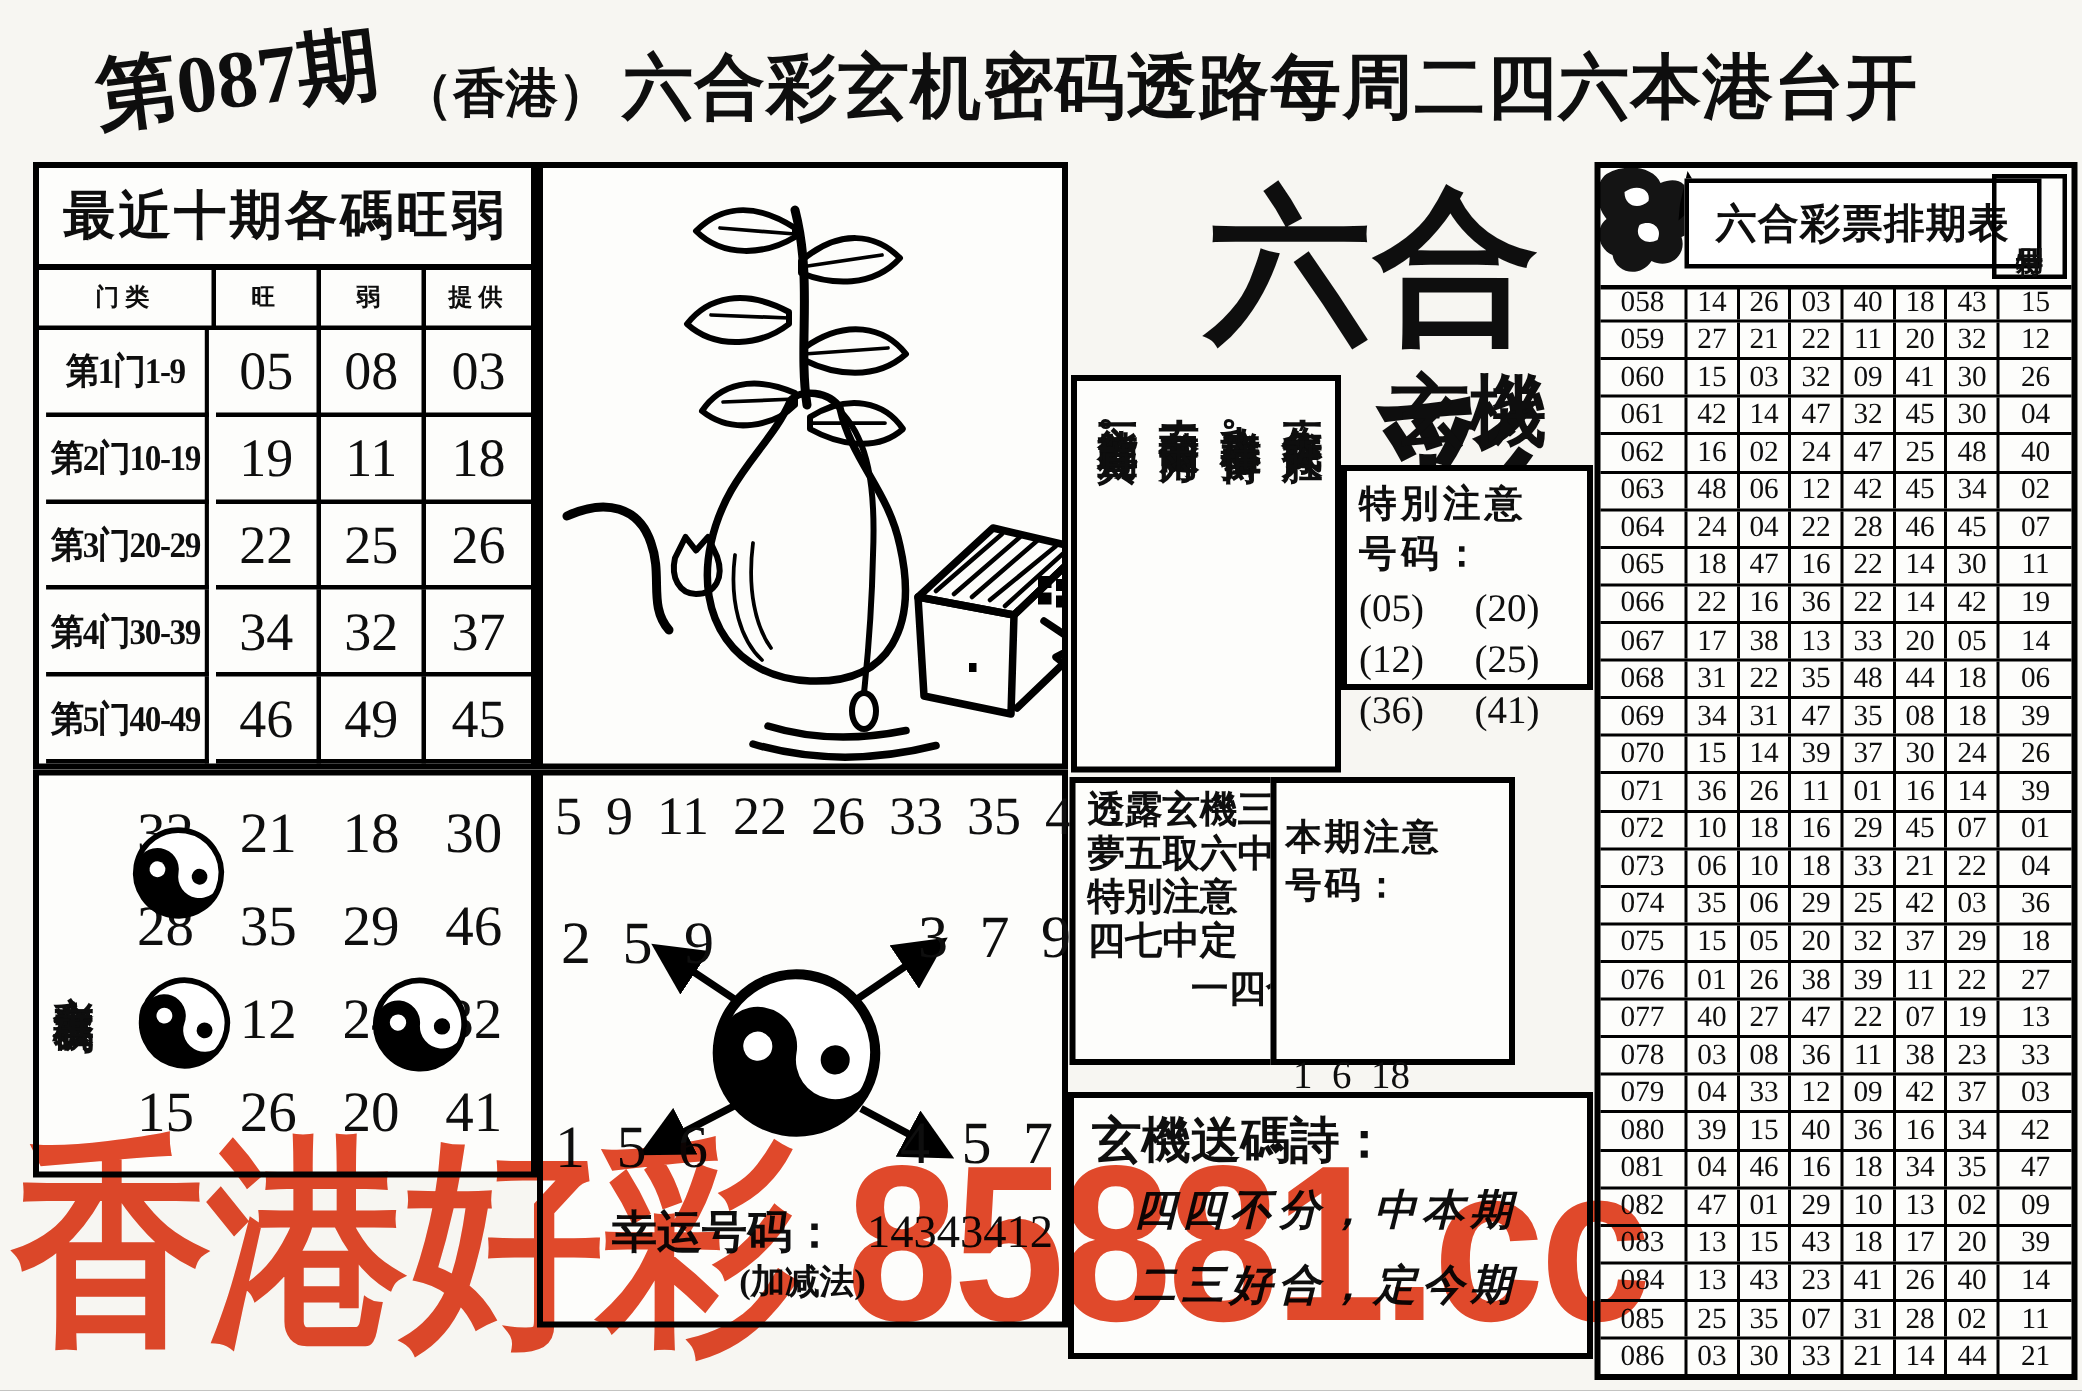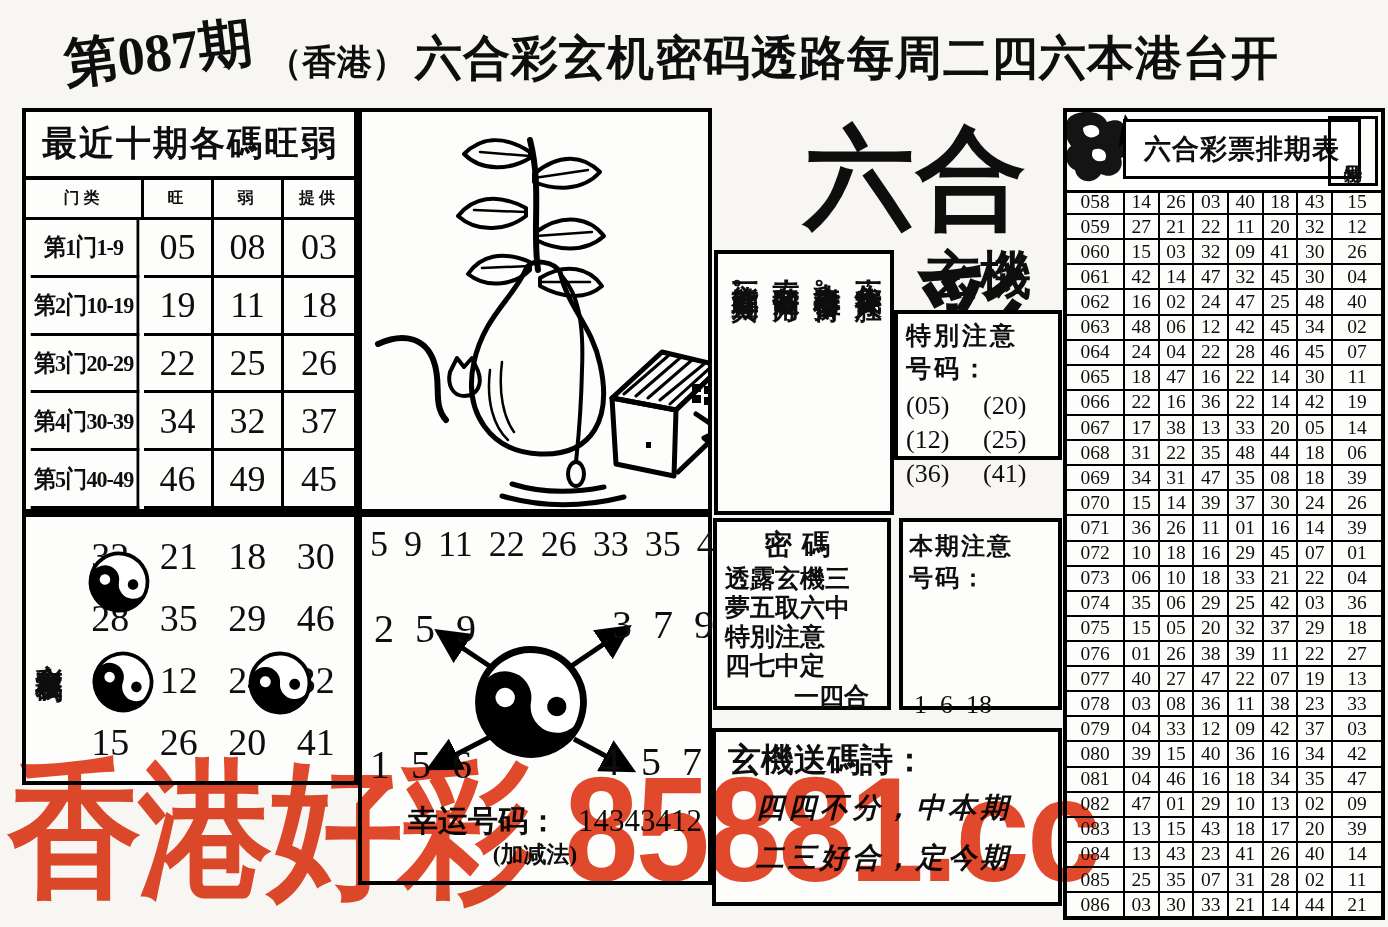--- a/index.html
+++ b/index.html
@@ -83,21 +83,21 @@
                 line-height:1.52; letter-spacing:2px; }
   .special-box { left:894px; top:310px; width:168px; height:150px; padding:5px 8px; }
   .sp-label { font-size:25px; font-weight:bold; letter-spacing:3px; }
   .sp-pairs { display:grid; grid-template-columns:1fr 1fr; column-gap:10px; row-gap:4px;
               margin-top:6px; font-size:26px; }
   .sp-pairs [data-repeat] { display:contents; }
   .password-box { left:713px; top:518px; width:178px; height:192px; padding:4px 8px; }
   .pw-title { text-align:center; font-size:28px; font-weight:bold; letter-spacing:10px; }
   .pw-lines { font-size:25px; font-weight:bold; line-height:1.16; }
   .pw-last  { text-align:right; padding-right:10px; font-size:25px; font-weight:bold; }
-  .note-box { left:899px; top:518px; width:163px; height:192px; padding:8px 6px; }
+  .note-box { left:847px; top:518px; width:163px; height:192px; padding:20px 6px; }
   .note-label { font-size:24px; font-weight:bold; letter-spacing:2px; }
   .note-rows { font-size:26px; line-height:1.22; padding-left:5px; white-space:pre; }
   .shipoem { left:712px; top:728px; width:350px; height:178px; padding:6px 12px; }
   .shipoem-title { font-size:33px; font-weight:bold; }
   .shipoem-lines { font-size:28px; font-style:italic; font-weight:bold; line-height:1.8;
                    padding-left:28px; letter-spacing:4px; }
 
   
   .sched { left:1063px; top:108px; width:322px; height:812px; }
   .sched-head { position:relative; height:78px; border-bottom:3px solid #000; }
@@ -284,21 +284,20 @@
     <div class="sp-label">特別注意</div>
     <div class="sp-label">号码：</div>
     <div class="sp-pairs">
       <div data-repeat="mystery.special_numbers">
         
       <span>(05)</span><span>(20)</span><span>(12)</span><span>(25)</span><span>(36)</span><span>(41)</span></div>
     </div>
   </div>
 
   <div class="box password-box">
-    <div class="pw-title">密碼</div>
     <div class="pw-lines" data-repeat="mystery.password_lines">
 
     <div>透露玄機三</div>
         <div>夢五取六中</div>
         <div>特別注意</div>
         <div>四七中定</div>
       </div>
     <div class="pw-last">一四合</div>
   </div>
 

